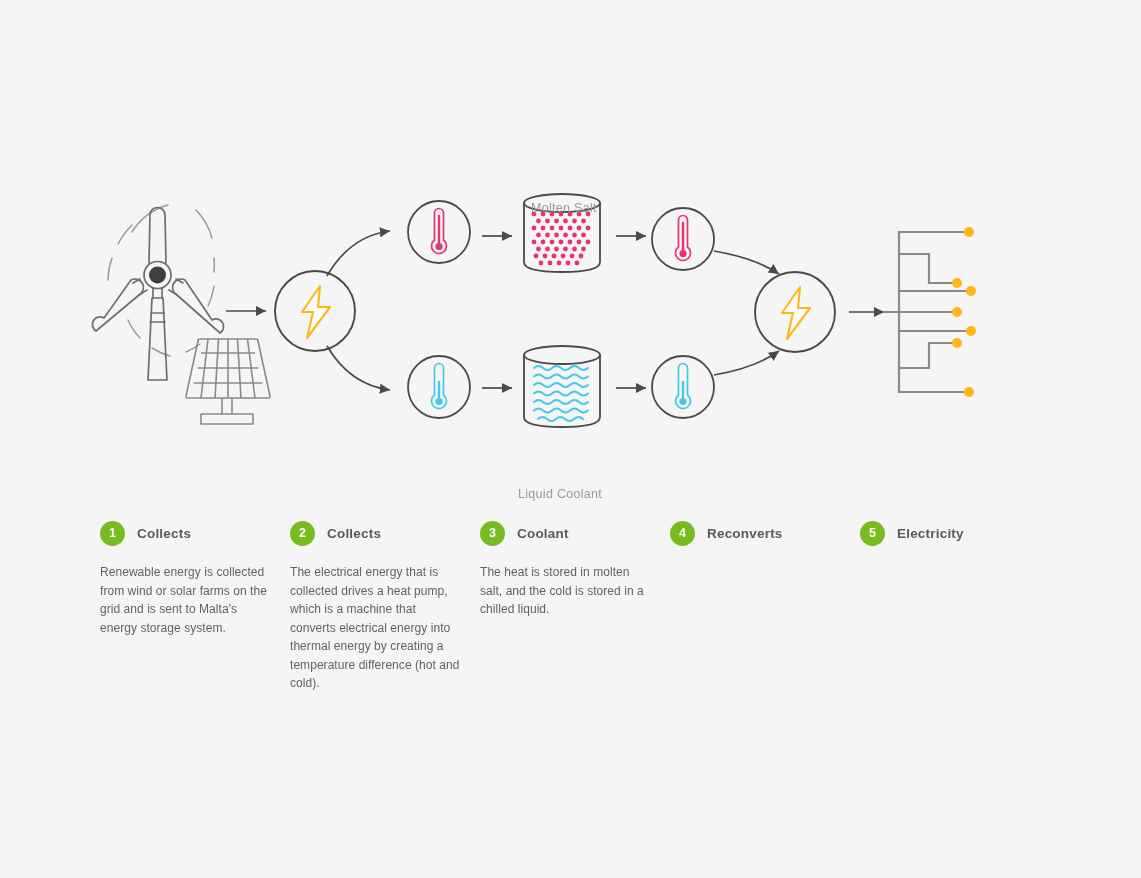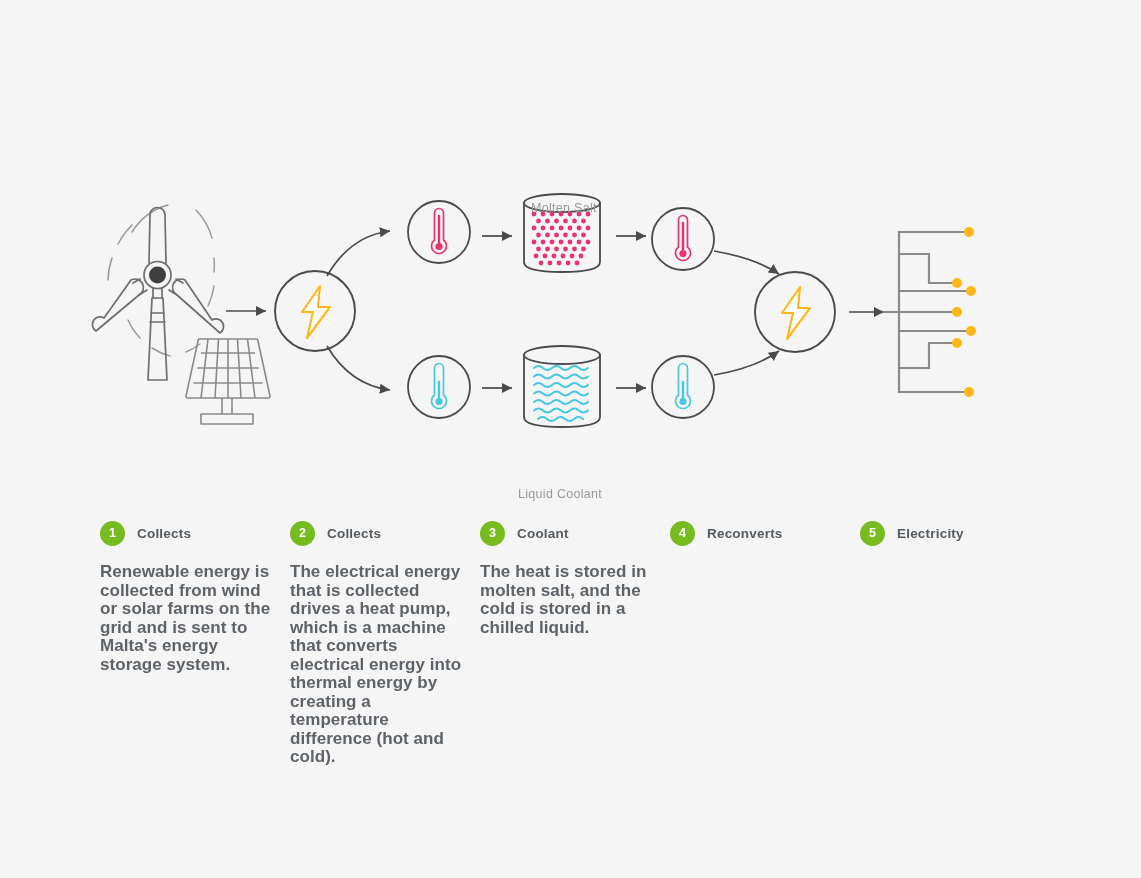--- a/index.html
+++ b/index.html
@@ -72,25 +72,24 @@
     line-height: 1;
   }
   .step-title {
     font-size: 13.5px;
     font-weight: bold;
     color: #555b60;
     letter-spacing: 0.2px;
     white-space: nowrap;
   }
   .step-body {
-    font-size: 17px;
+    font-size: 12px;
     line-height: 18.5px;
     color: #5d6368;
     letter-spacing: 0.05px;
-    font-weight: bold;
   }
 </style>
 </head>
 <body>
 
 <div id="root">
 
   <div id="flow">
     <svg width="1141" height="500" viewBox="0 0 1141 500" xmlns="http://www.w3.org/2000/svg">
       <defs>

